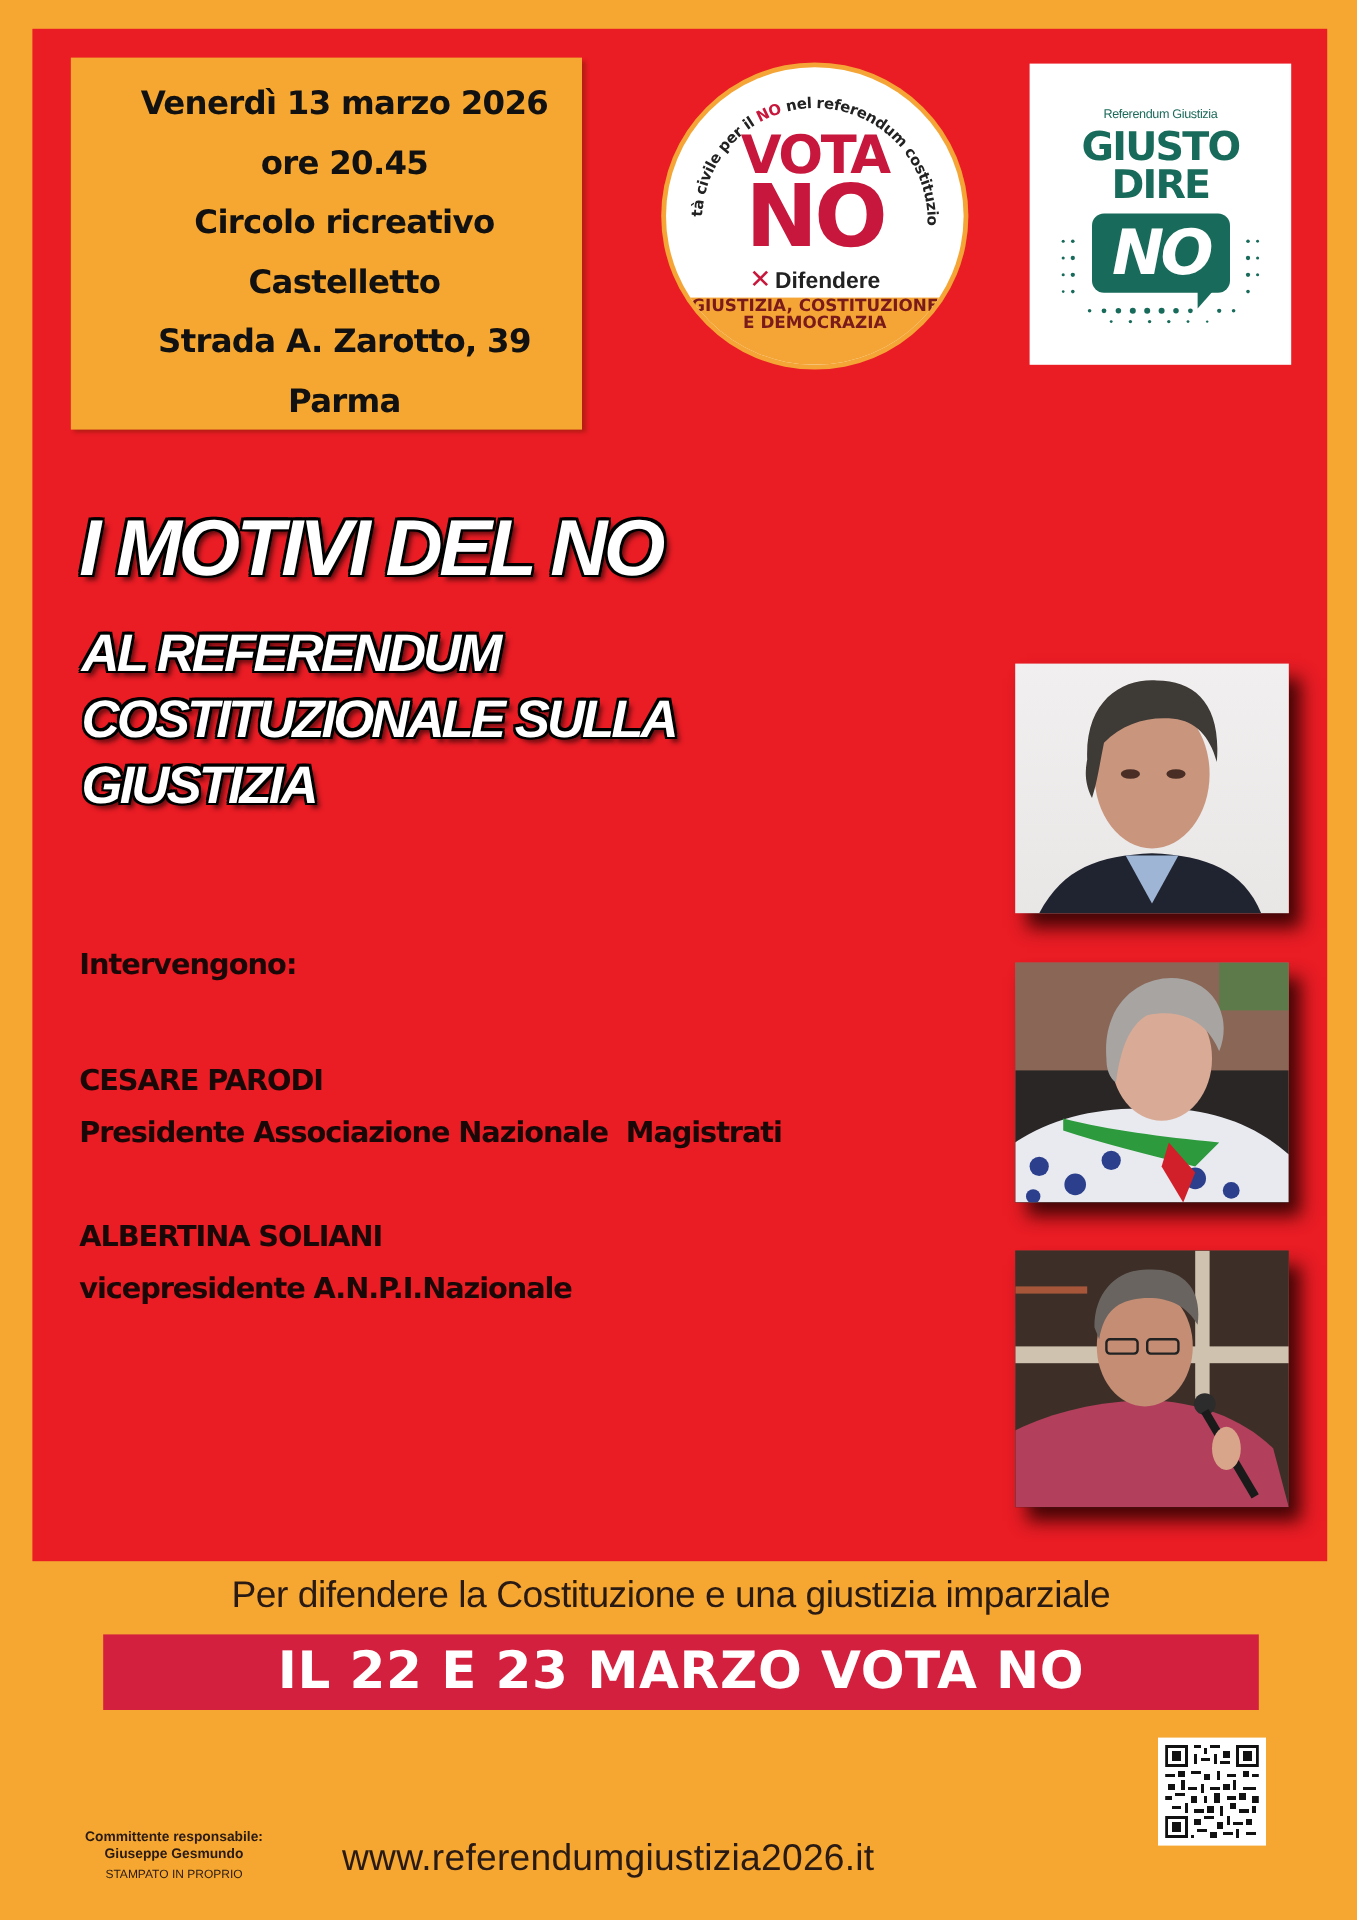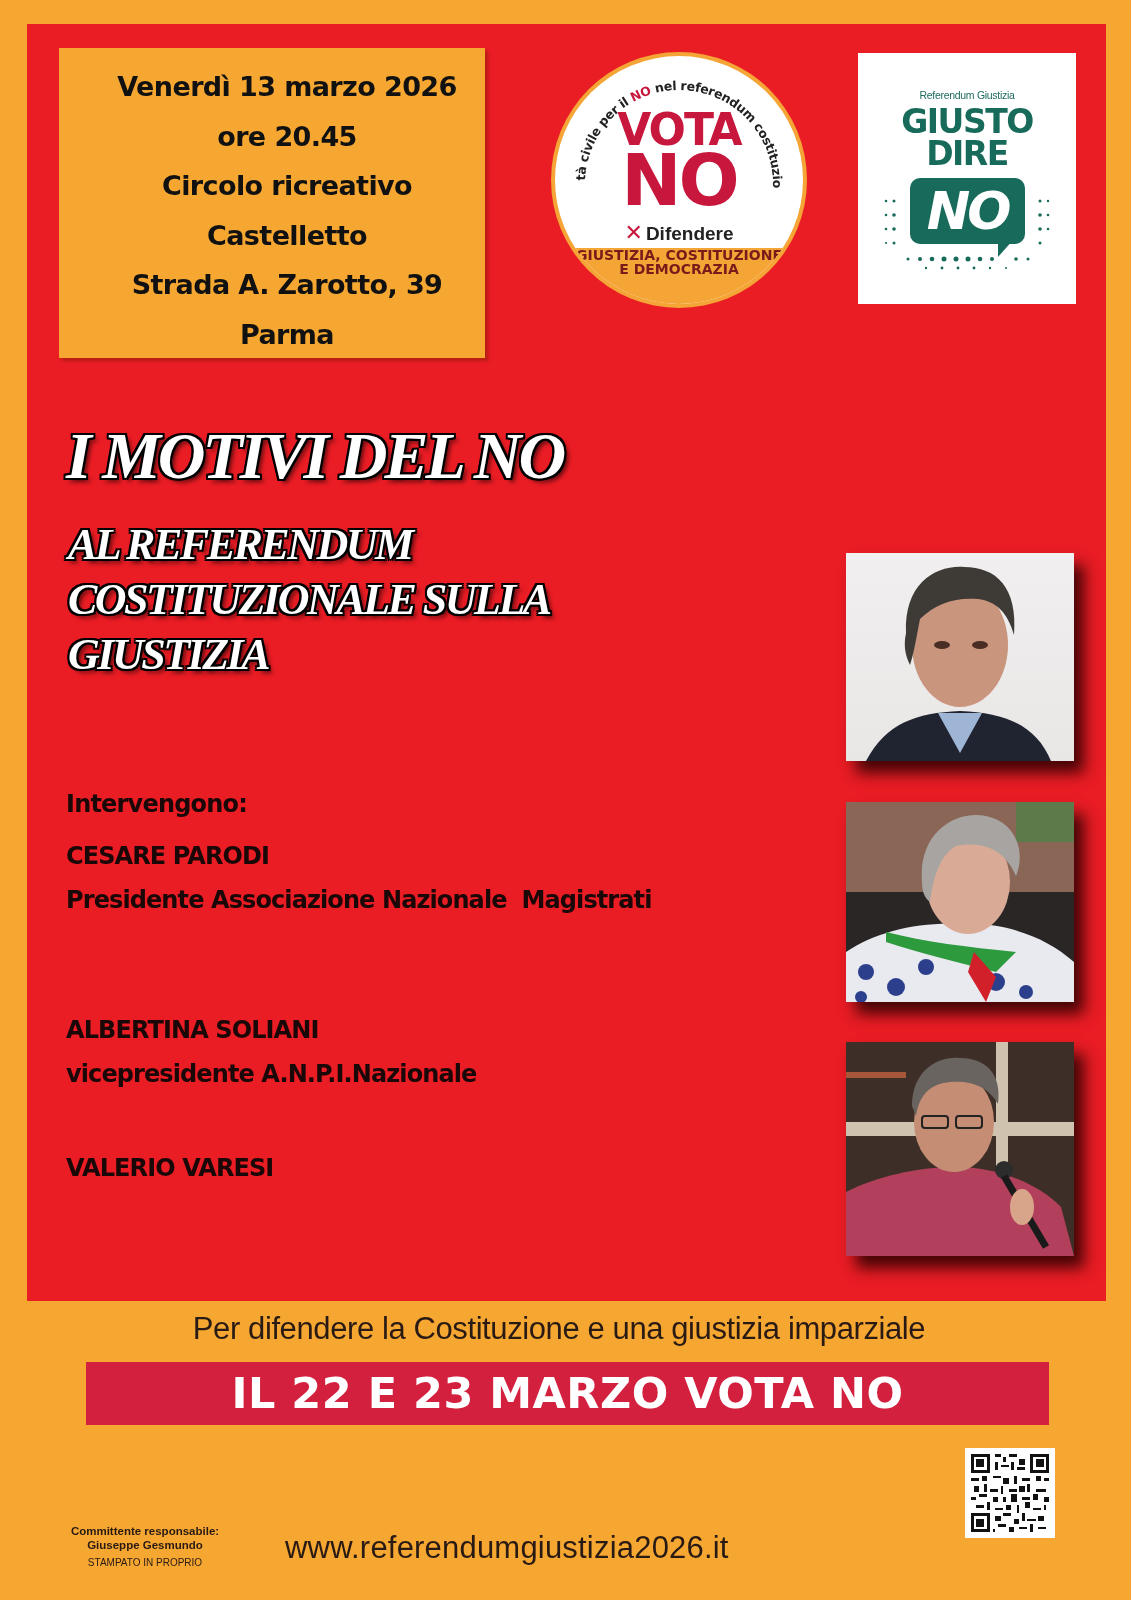--- a/index.html
+++ b/index.html
@@ -76,41 +76,41 @@
   }
   .bubble-tail {
     position: absolute; left: 140px; top: 186px; width: 0; height: 0;
     border-left: 0 solid transparent; border-right: 16px solid transparent;
     border-top: 18px solid #186b5a;
   }
   .dots { position: absolute; left: 22px; top: 128px; width: 174px; height: 90px; }
   
   .headline {
     position: absolute; left: 66px; top: 412px;
-    font-family: Liberation Serif, serif; font-weight: bold; font-style: italic;
+    font-family: Liberation Sans, sans-serif; font-weight: bold; font-style: italic;
     color: #fff; white-space: nowrap;
     text-shadow:
       -2px -2px 0 #000, 2px -2px 0 #000, -2px 2px 0 #000, 2px 2px 0 #000,
       0 -2px 0 #000, 0 2px 0 #000, -2px 0 0 #000, 2px 0 0 #000,
       4px 4px 4px rgba(0,0,0,0.6);
   }
   .h1 { font-size: 66px; letter-spacing: -3px; line-height: 88px; }
   .h2 { font-size: 44px; letter-spacing: -2.5px; line-height: 56px; position: absolute; left: 68px; }
   .h2a { top: 517px; } .h2b { top: 572px; } .h2c { top: 627px; }
   
   .intro {
     position: absolute; left: 66px; top: 790px;
     font-family: "DejaVu Sans", sans-serif; font-weight: bold; font-size: 24px; color: #1a0808; letter-spacing: -0.8px;
   }
   .speaker { position: absolute; left: 66px; }
   .sp-name, .sp-role {
     font-family: "DejaVu Sans", sans-serif; font-weight: bold; font-size: 24px; line-height: 44px;
     color: #1a0808; letter-spacing: -0.9px; white-space: nowrap;
   }
-  .sp1 { top: 834px; } .sp2 { top: 1008px; } .sp3 { top: 1146px; }
+  .sp1 { top: 878px; } .sp2 { top: 1008px; } .sp3 { top: 1146px; }
   .photo {
     position: absolute; left: 846px; width: 228px;
     box-shadow: 10px 12px 14px rgba(40,0,0,0.85);
     overflow: hidden;
   }
   .photo1 { top: 553px; height: 208px; background: linear-gradient(180deg,#f1efef 0%,#e9e6e6 100%); }
   .photo2 { top: 802px; height: 200px; background: linear-gradient(180deg,#8f6a5c 0%,#6c4d44 50%,#2a2424 100%); }
   .photo3 { top: 1042px; height: 214px; background: linear-gradient(180deg,#4b3b30 0%,#6b5444 40%,#3a2d26 100%); }
   .photo svg { width: 100%; height: 100%; display: block; }
   
@@ -224,21 +224,20 @@
 
 <div class="speaker sp1">
   <div class="sp-name">CESARE PARODI</div>
   <div class="sp-role" style="white-space:pre">Presidente Associazione Nazionale  Magistrati</div>
 </div>
 <div class="speaker sp2">
   <div class="sp-name">ALBERTINA SOLIANI</div>
   <div class="sp-role">vicepresidente A.N.P.I.Nazionale</div>
 </div>
 <div class="speaker sp3">
-  <div class="sp-name">VALERIO VARESI</div>
 </div>
 
 <div class="photo photo1">
   <svg viewBox="0 0 228 208" preserveAspectRatio="none">
     <path d="M20 208 C40 170 70 160 114 158 C160 160 190 172 205 208 Z" fill="#1f2430"></path>
     <path d="M92 160 L114 200 L136 160 Z" fill="#9fb5d6"></path>
     <ellipse cx="114" cy="92" rx="48" ry="62" fill="#c9957d"></ellipse>
     <path d="M60 80 C58 30 90 12 118 14 C150 14 172 34 168 82 C162 60 150 48 132 46 C110 44 90 50 74 66 C70 86 68 100 64 112 C58 100 58 90 60 80 Z" fill="#3e3a36"></path>
     <ellipse cx="96" cy="92" rx="8" ry="4" fill="#4a2e25"></ellipse>
       <ellipse cx="134" cy="92" rx="8" ry="4" fill="#4a2e25"></ellipse>

